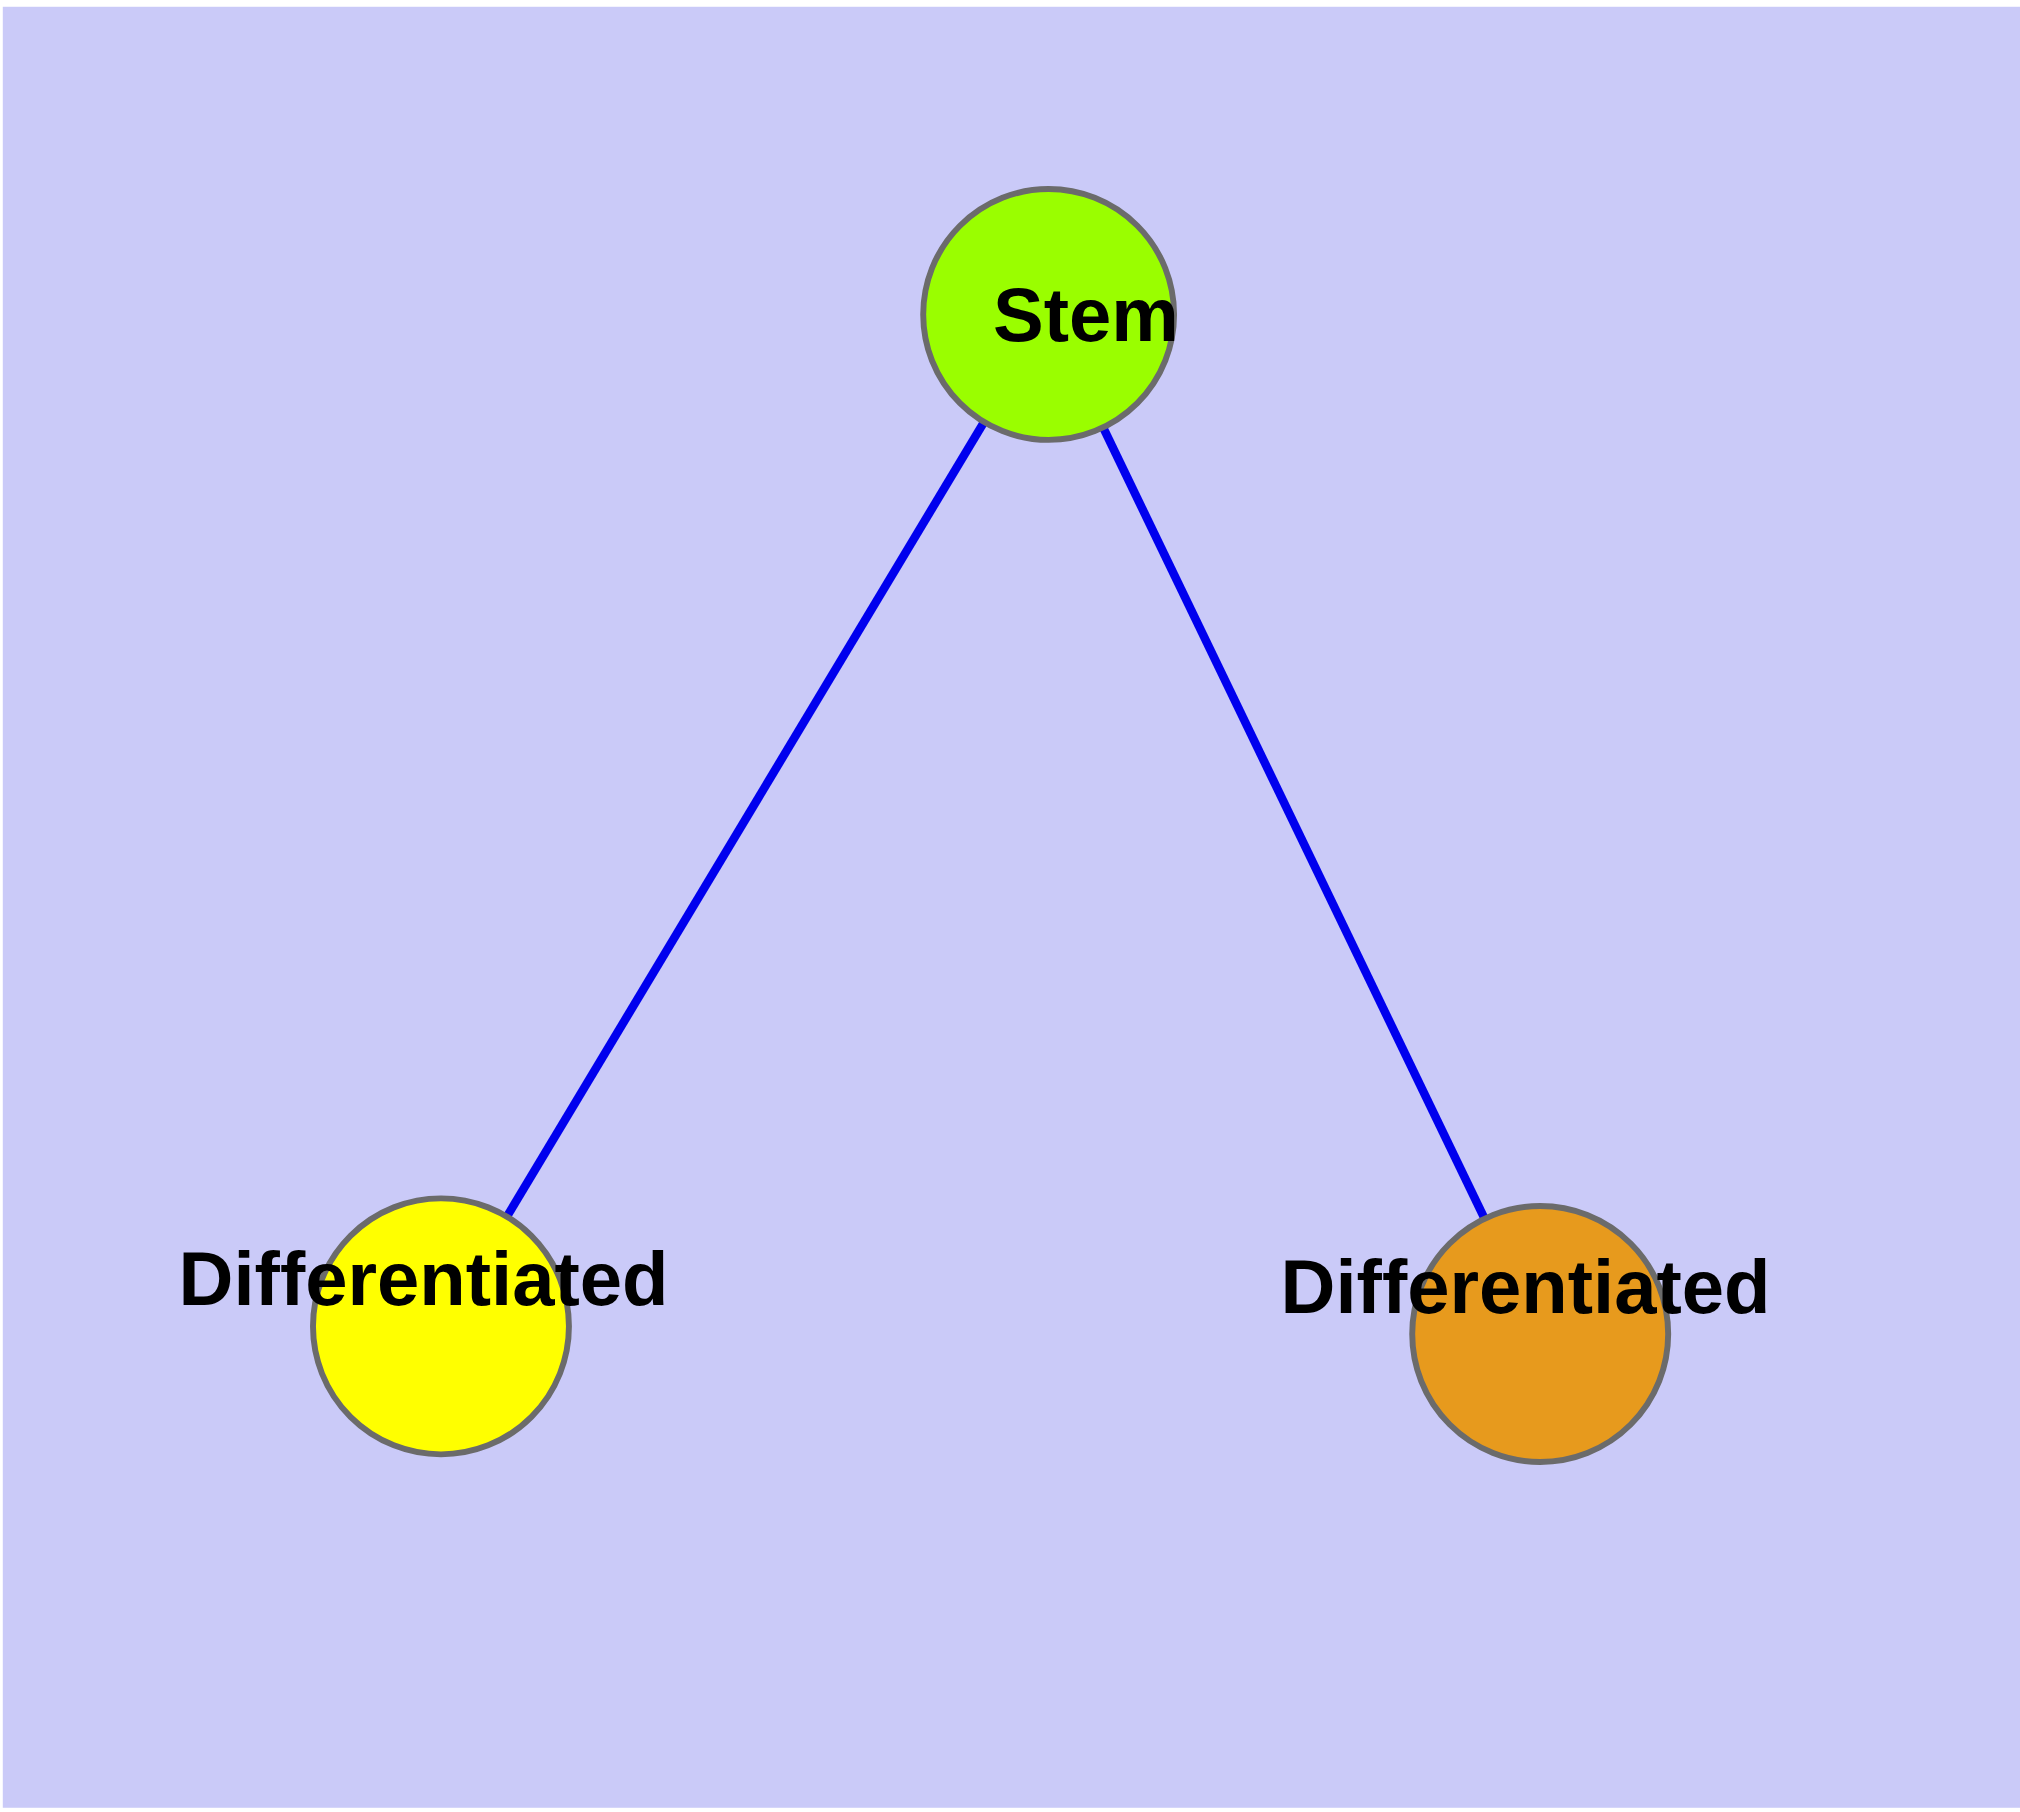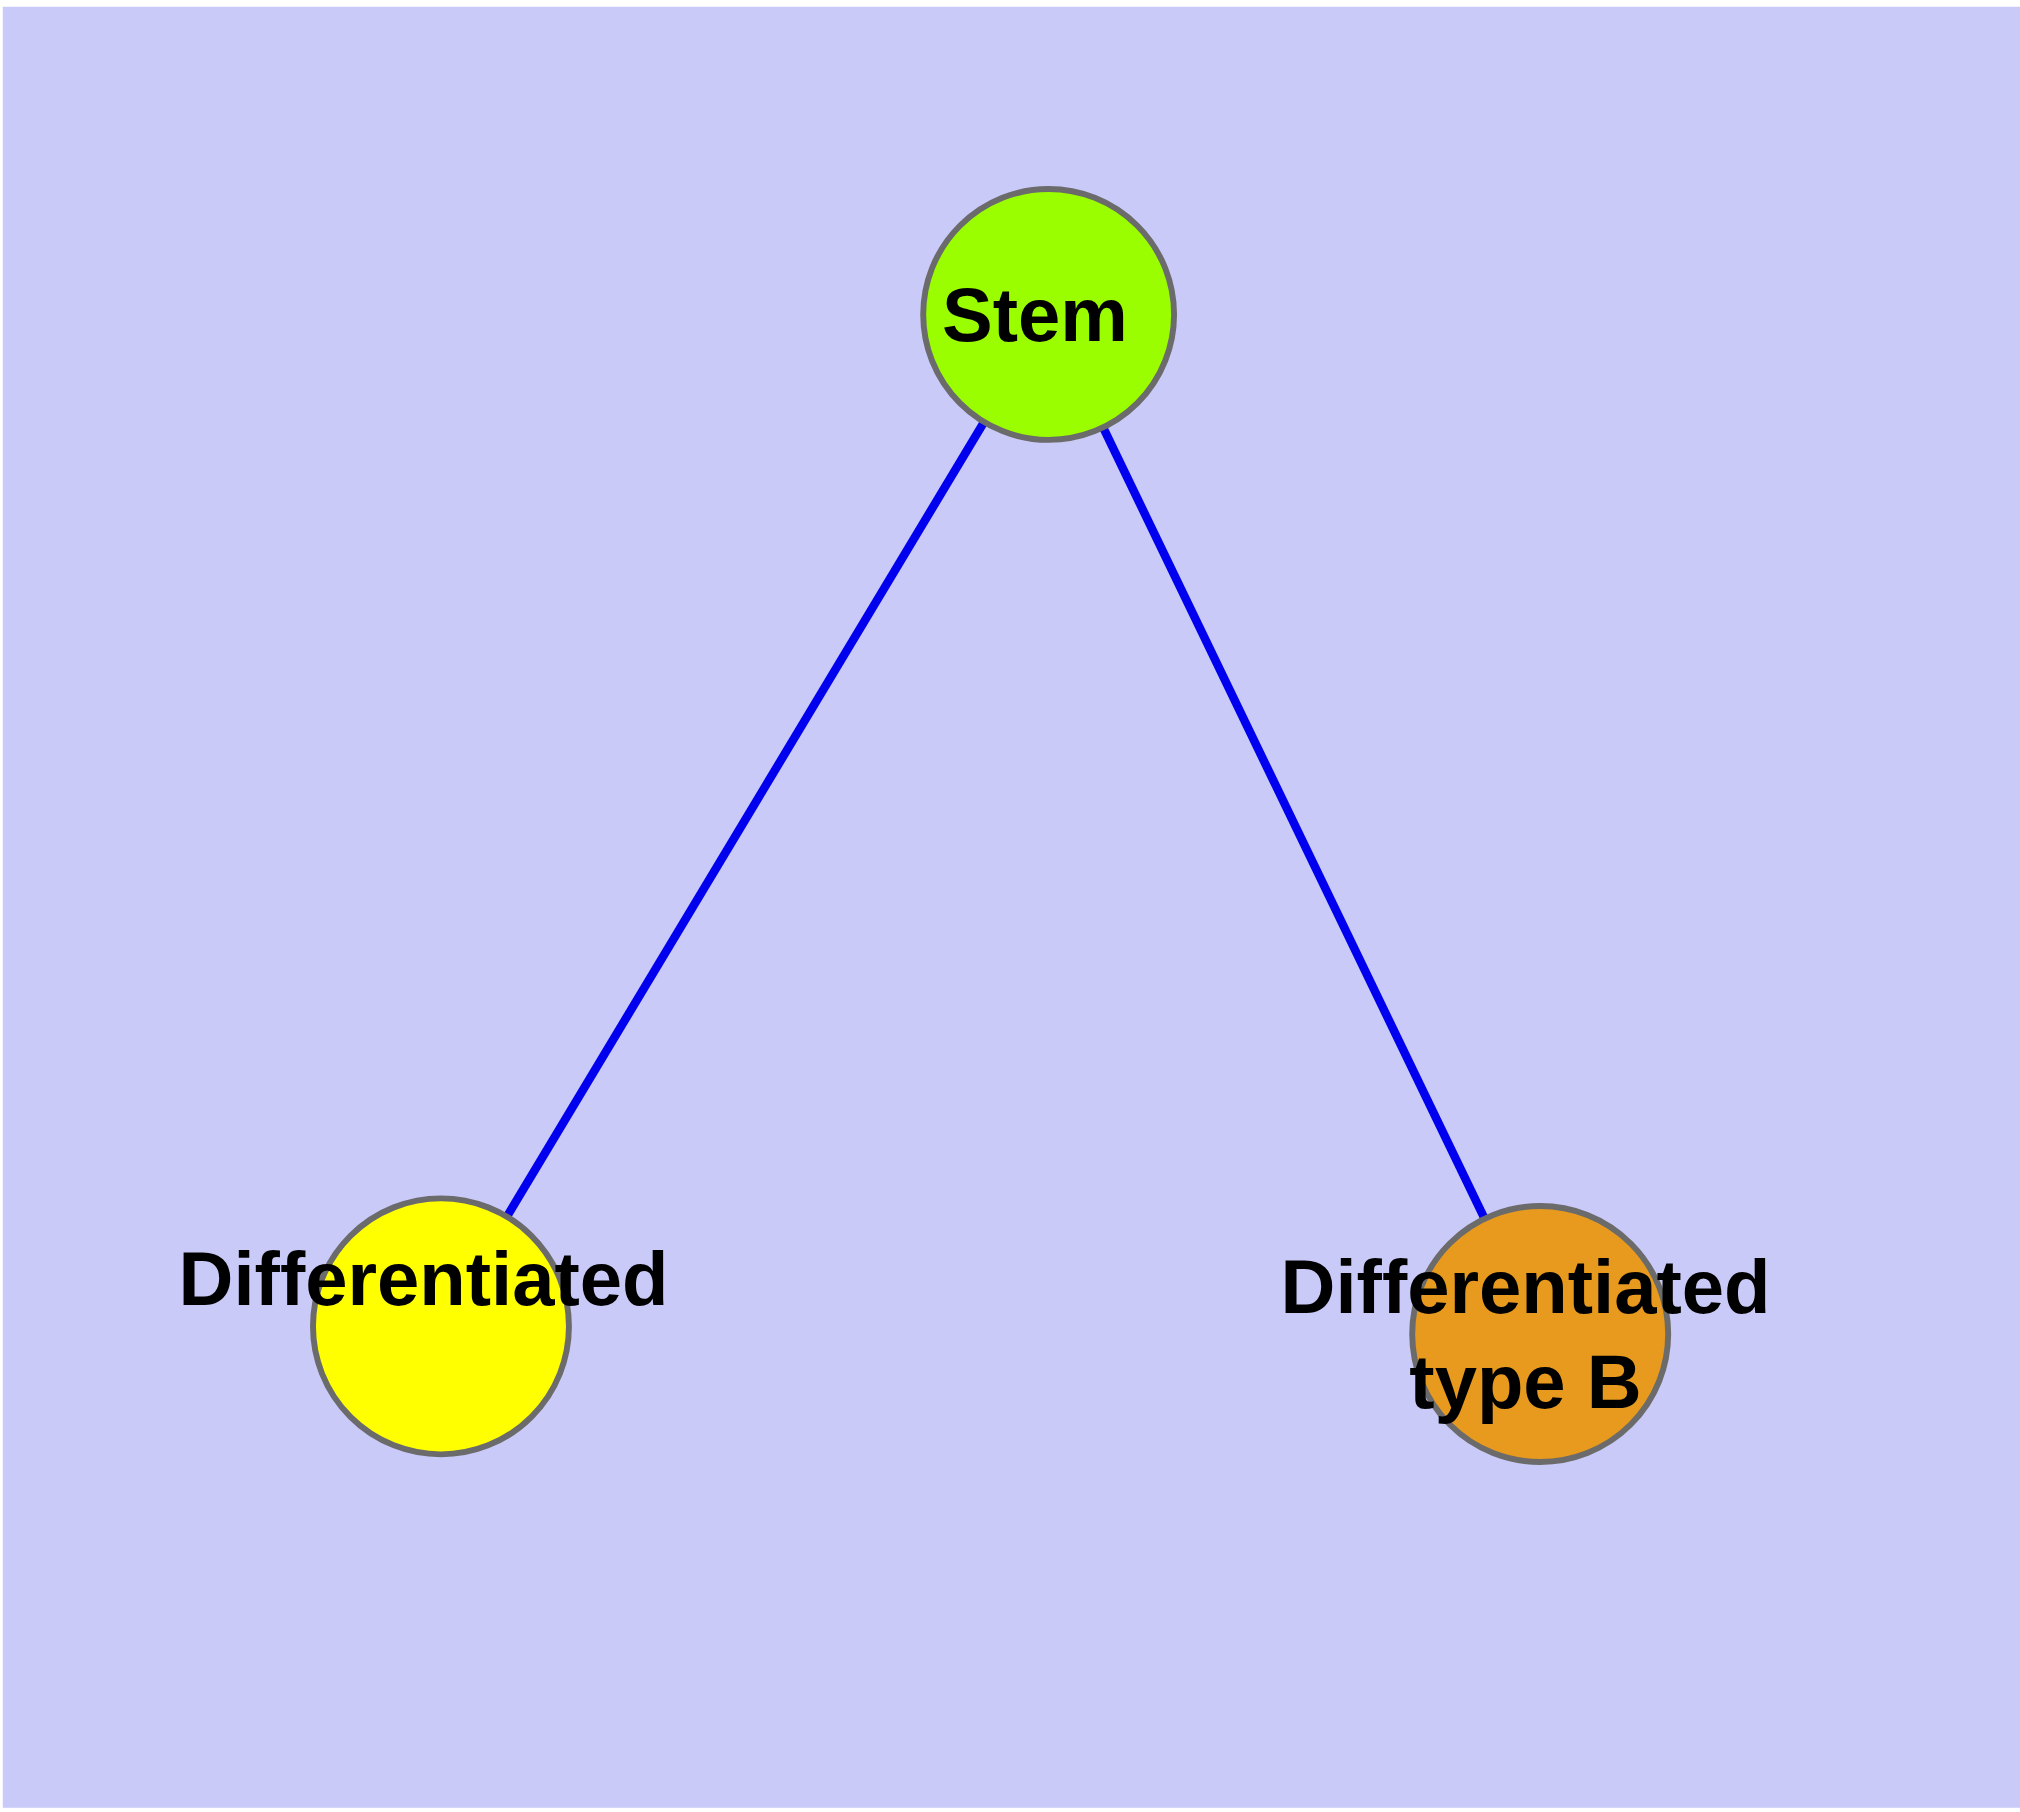--- a/index.html
+++ b/index.html
@@ -42,25 +42,24 @@
     <rect x="3" y="8" width="2381" height="2125" fill="#cacaf8"></rect>
 
     <line x1="1237" y1="371" x2="520" y2="1565" stroke-width="10" stroke="#0000ee"></line>
     <line x1="1237" y1="371" x2="1817" y2="1574" stroke-width="10" stroke="#0000ee"></line>
 
     <circle cx="1237" cy="371" r="148" stroke-width="7" fill="#9afe00" stroke="#6b6b6b"></circle>
     <circle cx="520" cy="1565" r="151" stroke-width="7" fill="#ffff00" stroke="#6b6b6b"></circle>
     <circle cx="1817" cy="1574" r="151" stroke-width="7" fill="#e79a1d" stroke="#6b6b6b"></circle>
   </svg>
 
-  <div class="node-label" style="left:696px; top:267px; width:678px;">Stem</div>
+  <div class="node-label" style="left:747px; top:267px; width:678px;">Stem</div>
 
   <div class="node-label" style="left:42px; top:1231px; width:763px;">
     <div>Differentiated</div>
   </div>
 
   <div class="node-label" style="left:1144px; top:1239px; width:763px;">
     <div>Differentiated</div>
-    <div>type B</div>
   </div>
 
 </div>
 
 
 </body></html>

